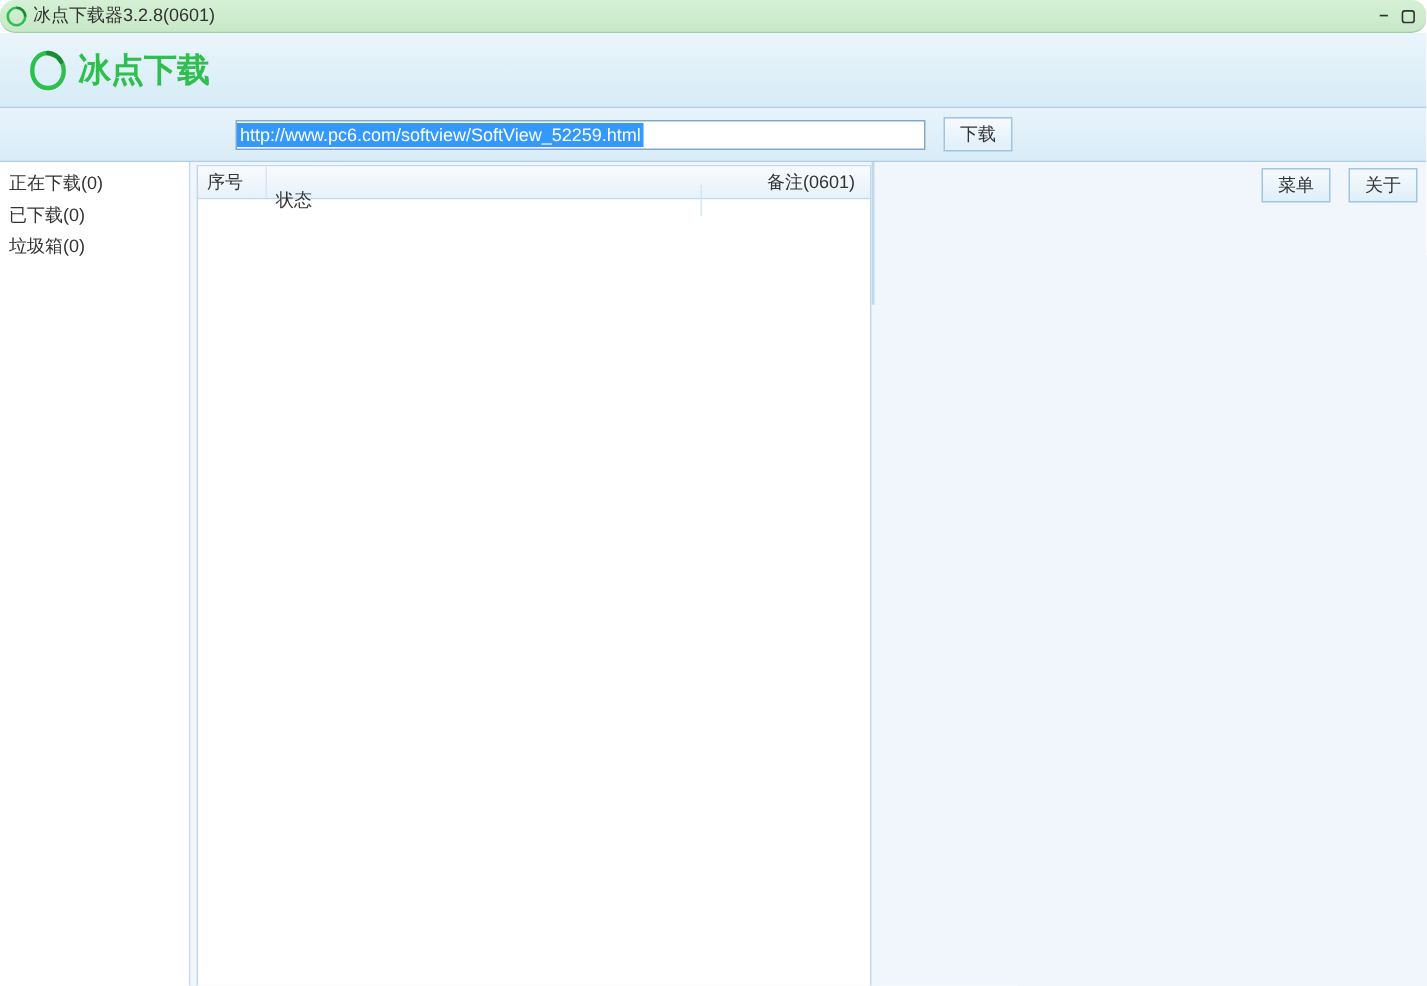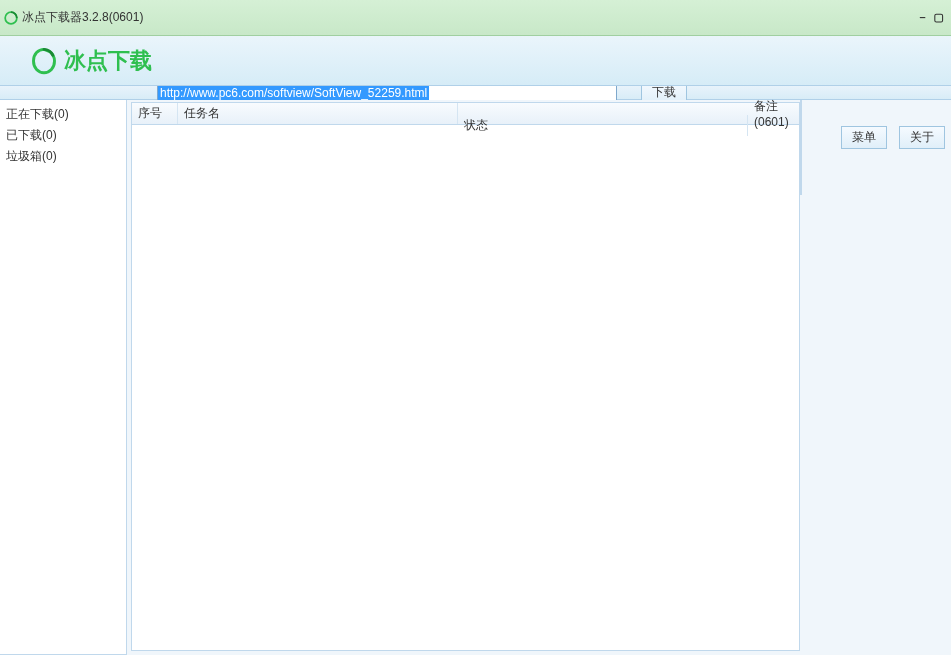--- a/index.html
+++ b/index.html
@@ -5,26 +5,27 @@
     * { margin: 0; padding: 0; box-sizing: border-box; }
     body {
       font-family: "Microsoft YaHei", SimSun, Arial, sans-serif;
       font-size: 12px;
       background: #ffffff;
       width: 951px;
       height: 657px;
       overflow: hidden;
     }
     .title-bar {
-      height: 36px;
+      height: 22px;
       background: linear-gradient(to bottom, #d5f0d5, #c8e8c8);
       display: flex;
       align-items: center;
       padding: 0 4px;
       border-bottom: 1px solid #a0cfa0;
+      border-radius: 10px;
     }
     .title-icon {
       width: 14px;
       height: 14px;
       margin-right: 4px;
     }
     .title-text {
       font-size: 12px;
       color: #333;
       flex: 1;
@@ -41,21 +42,20 @@
       cursor: pointer;
       font-weight: bold;
     }
     .header {
       height: 50px;
       background: linear-gradient(to bottom, #eaf5fb, #d6ecf7);
       border-bottom: 1px solid #b0d0e8;
       display: flex;
       align-items: center;
       position: relative;
-      padding-left: 12px;
     }
     .logo-area {
       display: flex;
       align-items: center;
       padding-left: 18px;
       width: 165px;
     }
     .logo-icon {
       width: 28px;
       height: 28px;
@@ -83,27 +83,27 @@
     }
     .menu-btn {
       background: linear-gradient(to bottom, #f5faff, #e0eff9);
       border: 1px solid #9fc5e0;
       padding: 2px 10px;
       font-size: 12px;
       cursor: pointer;
       color: #333;
     }
     .toolbar {
-      height: 14px;
+      height: 36px;
       background: linear-gradient(to bottom, #e8f3fb, #d8ecf7);
       border-bottom: 1px solid #b0d0e8;
       display: flex;
       align-items: center;
       padding: 0 6px 0 157px;
-      gap: 24px;
+      gap: 12px;
     }
     .url-highlighted {
       flex: 0 0 460px;
       height: 20px;
       border: 1px solid #7fa8cc;
       background: #ffffff;
       display: flex;
       align-items: center;
       overflow: hidden;
     }
@@ -287,21 +287,20 @@
       </span>
       <div class="progress-stripes"></div>
     </div>
     <div class="sidebar-empty"></div>
   </div>
 
   <div class="content">
     <div class="table-container">
       <div class="table-header">
         <div class="th th-seq">序号</div>
-        <div class="th th-task">任务名</div>
         <div class="th th-status">状态</div>
         <div class="th th-remark">备注(0601)</div>
       </div>
       <div class="table-body"></div>
     </div>
     <div class="bottom-panel"></div>
   </div>
 </div>
 
 </body></html>

